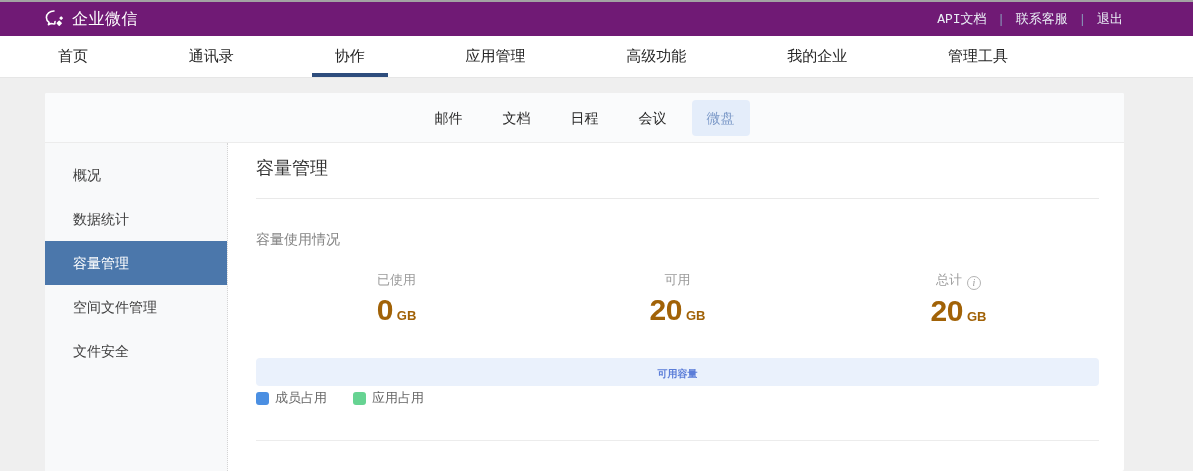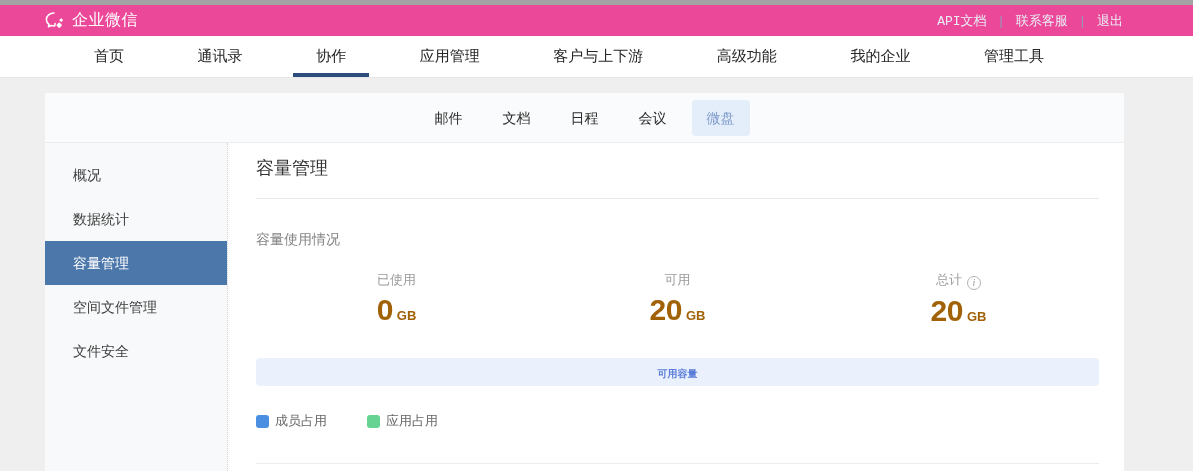--- a/index.html
+++ b/index.html
@@ -1,31 +1,31 @@
 <!DOCTYPE html>
 <html><head>
 <meta charset="utf-8">
 <style>
   * { margin:0; padding:0; box-sizing:border-box; }
   html,body { width:1193px; height:471px; overflow:hidden; }
   body { font-family:"Liberation Sans","DejaVu Sans",sans-serif; background:#efefef; }
 
   
-  .topbar { height:36px; background:#ec4899; border-top:5px solid #a3a3a3;
+  .topbar { height:36px; background:#701a75; border-top:2px solid #a3a3a3;
             display:flex; align-items:center; justify-content:space-between;
             padding:0 70px 0 43px; }
   .topbar-left { display:flex; align-items:center; }
   .logo { width:22px; height:22px; display:inline-flex; }
   .brand { color:#ffffff; font-size:16px; margin-left:7px; letter-spacing:.5px; }
   .topbar-right { display:flex; align-items:center; }
   .topbar-link { color:#e9eef5; font-size:13px; text-decoration:none; cursor:pointer;font-family:Liberation Mono, monospace; }
   .topbar-link + .topbar-link::before { content:"|"; color:#8aa0bd; margin:0 11px; font-size:12px; }
 
   
-  .mainnav { height:42px; background:#ffffff; border-bottom:1px solid #e6e6e6;padding-left:36px; }
+  .mainnav { height:42px; background:#ffffff; border-bottom:1px solid #e6e6e6; }
   .mainnav-inner { margin-left:58px; width:950px; height:100%;
                    display:flex; justify-content:space-between; align-items:center; }
   .nav-item { position:relative; font-size:15px; color:#262626; height:100%;
               display:flex; align-items:center; cursor:pointer; text-decoration:none; }
   .nav-item.active::after { content:""; position:absolute; left:-23px; right:-23px;
               bottom:0; height:4px; background:#2e4d7d; }
 
   
   .card { margin:15px 0 0 45px; width:1079px; height:378px; background:#ffffff;
           border-radius:2px; display:flex; flex-direction:column; }
@@ -58,21 +58,21 @@
                font-size:10px; color:#999; text-align:center; cursor:pointer; }
   .info-icon::before { content:"i"; font-style:italic; font-family:"Liberation Serif",serif; }
   .stat-value { margin-top:4px; color:#a16207; }
   .stat-value .num { font-size:30px; font-weight:700; letter-spacing:-.5px; }
   .stat-value .unit { font-size:13px; font-weight:700; margin-left:4px; }
 
   .capacity-bar { margin-top:30px; height:28px; background:#eaf1fc; border-radius:4px;
                   text-align:center; line-height:28px; }
   .bar-label { font-size:10px; font-weight:700; color:#5b7dd8; }
 
-  .legend { display:flex; align-items:flex-end; gap:40px; margin-top:26px; }
+  .legend { display:flex; align-items:flex-end; gap:26px; margin-top:3px; }
   .legend-item { display:flex; align-items:center; }
   .legend-swatch { width:13px; height:13px; border-radius:3px; display:inline-block; }
   .legend-label { font-size:13px; color:#666666; margin-left:6px; }
 
   .bottom-divider { border-top:1px solid #ececec; margin-top:33px; }
 </style>
 </head>
 <body>
 
 <header class="topbar">
@@ -100,21 +100,20 @@
   <div class="mainnav-inner">
 
       <a class="nav-item">首页</a>
 
       <a class="nav-item">通讯录</a>
 
       <a class="nav-item active">协作</a>
 
       <a class="nav-item">应用管理</a>
 
-      <a class="nav-item">客户与上下游</a>
 
       <a class="nav-item">高级功能</a>
 
       <a class="nav-item">我的企业</a>
 
       <a class="nav-item">管理工具</a>
     </div>
 </nav>
 
 <div class="card">

